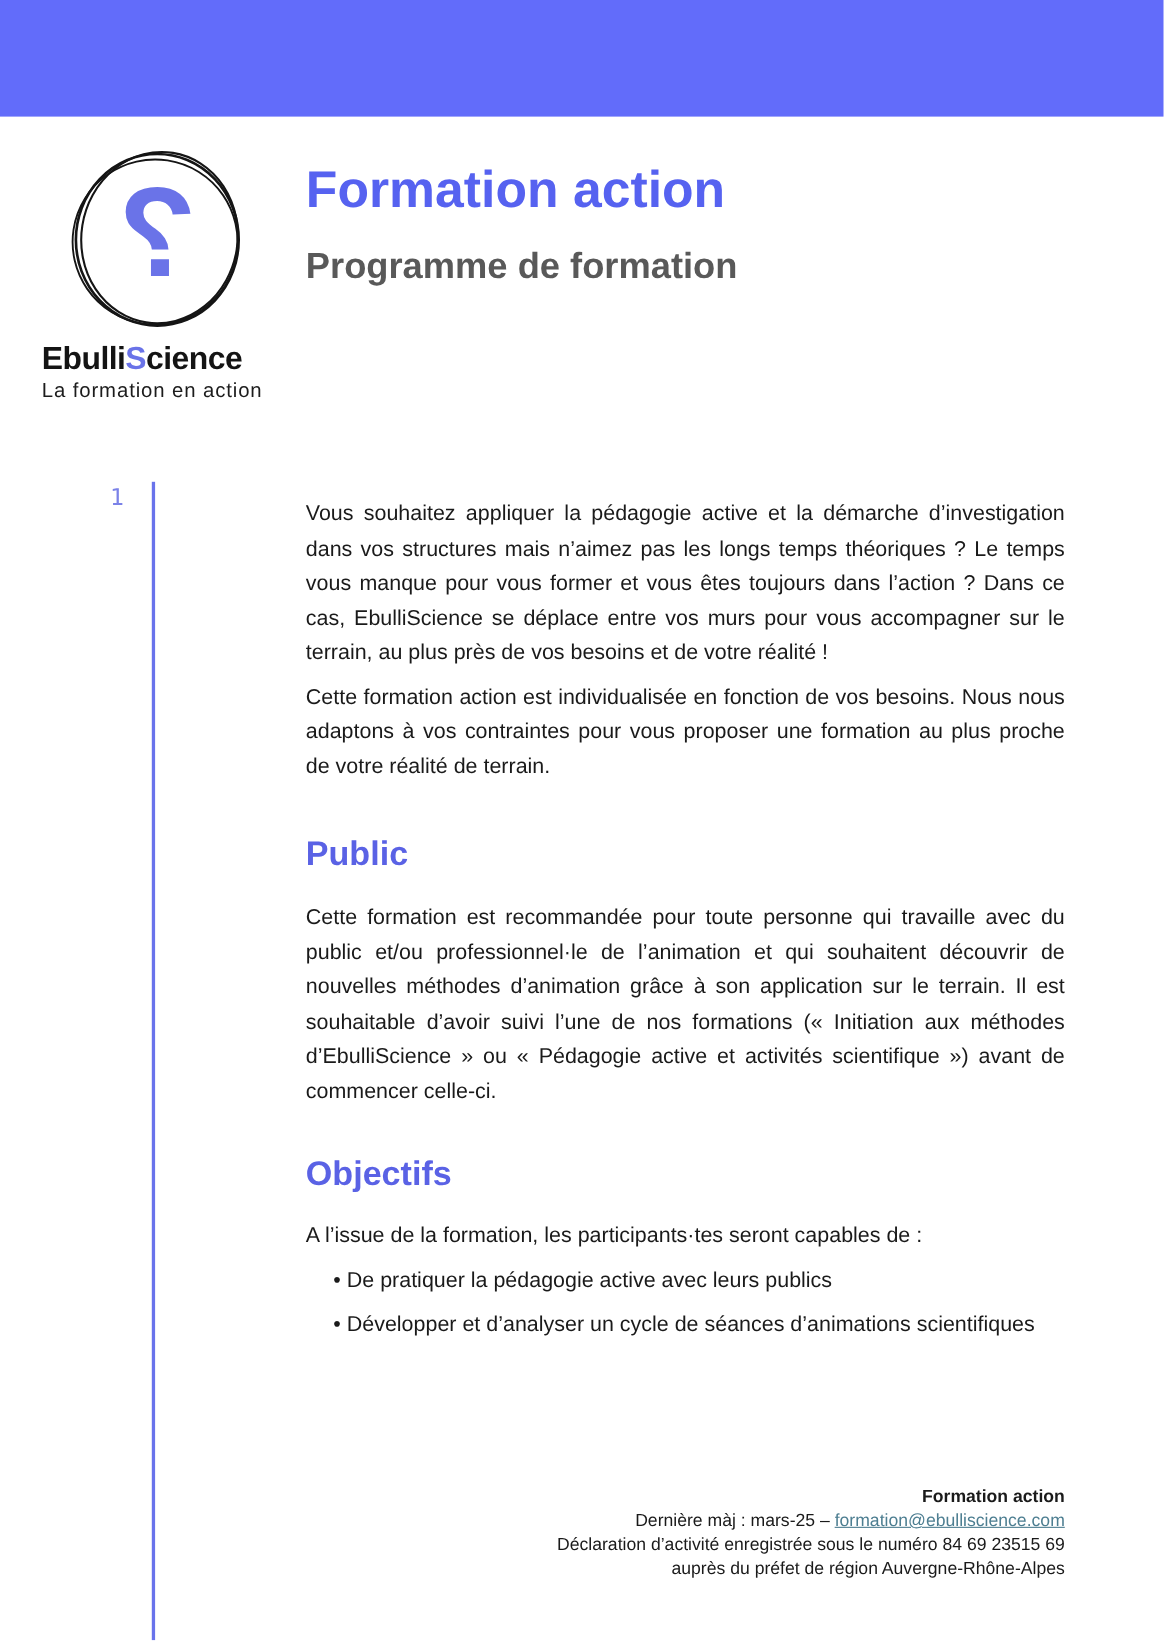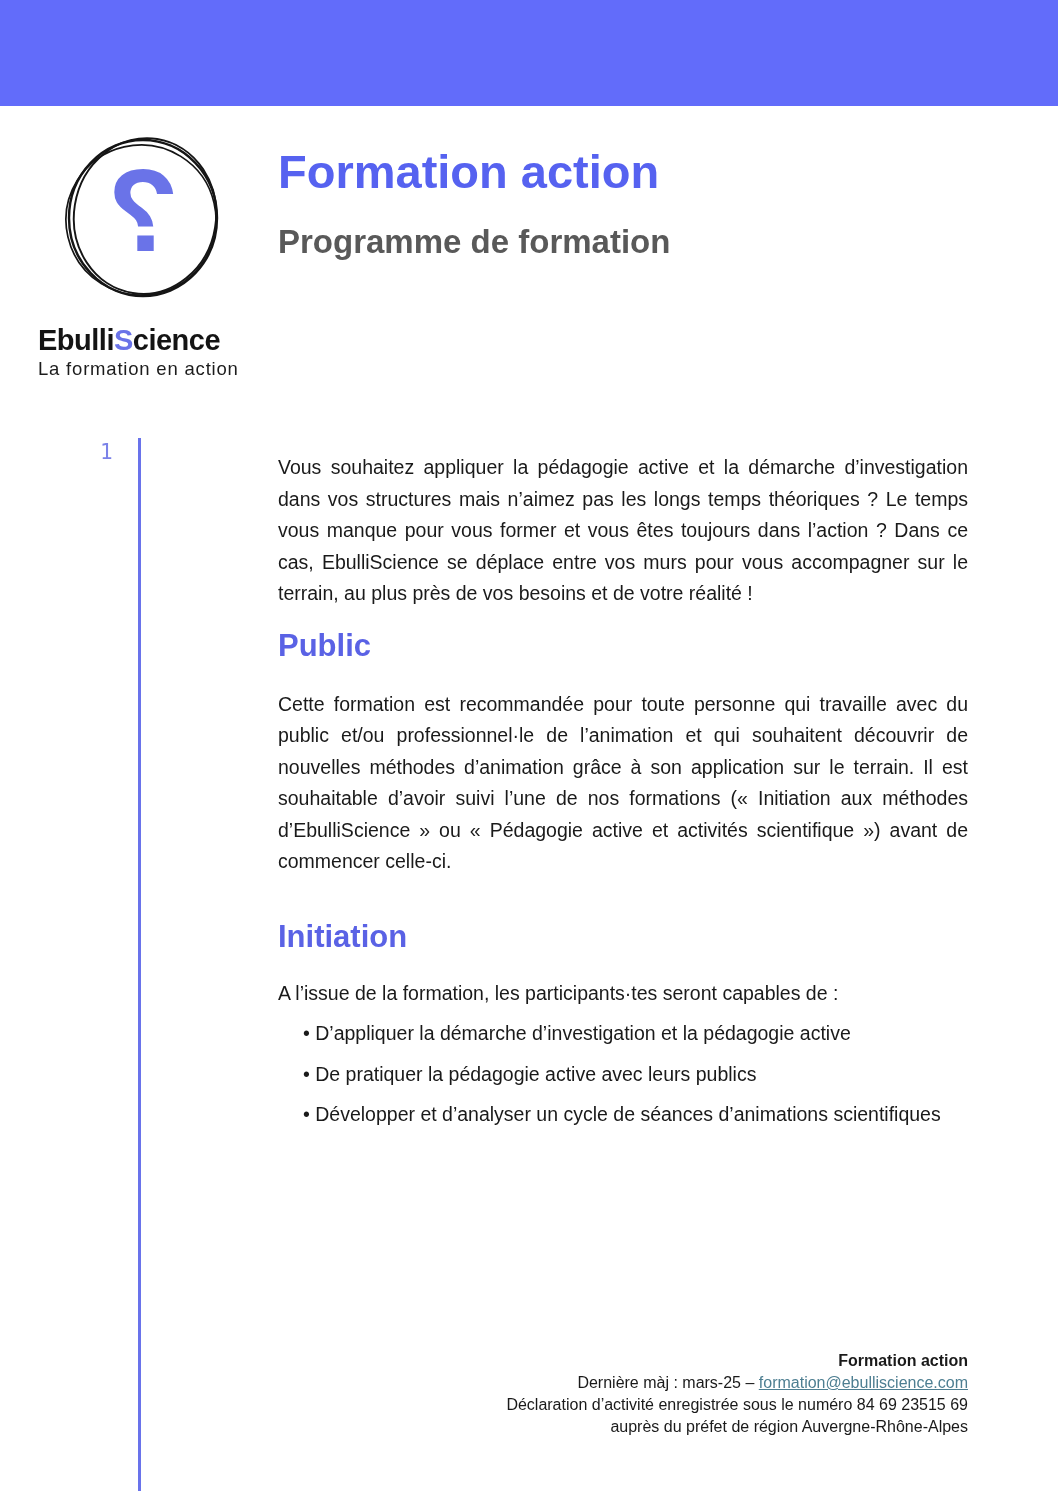--- a/index.html
+++ b/index.html
@@ -22,21 +22,21 @@
   .logo { position: absolute; left: 38px; top: 136px; width: 215px; }
   .logo-art { position: relative; width: 158px; height: 164px; margin-left: 26px; }
   .logo-art svg { position: absolute; left: 0; top: 0; }
   .logo-q {
     position: absolute; left: 0; top: 0; width: 158px; height: 150px;
     display: flex; align-items: center; justify-content: center;
     font-size: 116px; font-weight: 700; color: #6A73E8;
     transform: scaleX(-1);
     line-height: 1;
   }
-  .logo-name { margin-top: 24px; font-size: 29px; font-weight: 700; color: #141414; letter-spacing: -0.5px; }
+  .logo-name { margin-top: 10px; font-size: 29px; font-weight: 700; color: #141414; letter-spacing: -0.5px; }
   .logo-name .accent { color: #6A73E8; }
   .logo-tagline { margin-top: 1px; font-size: 18.5px; font-weight: 400; color: #1c1c1c; letter-spacing: 0.8px; }
 
   
   .title {
     position: absolute; left: 278px; top: 146px; margin: 0;
     font-size: 47px; font-weight: 700; color: #5662F0; line-height: 1.1;
   }
   .subtitle {
     position: absolute; left: 278px; top: 224px;
@@ -57,21 +57,21 @@
   
   .content {
     position: absolute; left: 278px; top: 452px; width: 690px;
     font-size: 19.5px; line-height: 31.5px; color: #1a1a1a;
   }
   .content p { margin: 0 0 9px 0; }
   .content p.just { text-align: justify; }
   .content h2 {
     font-size: 31px; font-weight: 700; color: #5A62E5; line-height: 1.1;
   }
-  h2.h-public { margin: 19px 0 26px 0; }
+  h2.h-public { margin: 46px 0 26px 0; }
   h2.h-objectifs { margin: 42px 0 24px 0; }
   .obj-intro { margin: 0 0 7px 0; }
   .bullet { text-indent: 25px; margin: 0 0 6px 0; }
 
   
   .footer {
     position: absolute; left: 278px; top: 1350px; width: 690px;
     text-align: right; font-size: 16px; line-height: 22px; color: #1a1a1a;
   }
   .footer .f-bold { font-weight: 700; }
@@ -98,27 +98,27 @@
   </div>
 
   <h1 class="title">Formation action</h1>
   <div class="subtitle">Programme de formation</div>
 
   <div class="pagenum">1</div>
   <div class="vrule"></div>
 
   <div class="content">
     <p class="just">Vous souhaitez appliquer la pédagogie active et la démarche d’investigation dans vos structures mais n’aimez pas les longs temps théoriques&nbsp;? Le temps vous manque pour vous former et vous êtes toujours dans l’action&nbsp;? Dans ce cas, EbulliScience se déplace entre vos murs pour vous accompagner sur le terrain, au plus près de vos besoins et de votre réalité&nbsp;!</p>
+    <p class="just">Cette formation action est individualisée en fonction de vos besoins. Nous nous adaptons à vos contraintes pour vous proposer une formation au plus proche de votre réalité de terrain.</p>
 
     <h2 class="h-public">Public</h2>
     <p class="just">Cette formation est recommandée pour toute personne qui travaille avec du public et/ou professionnel·le de l’animation et qui souhaitent découvrir de nouvelles méthodes d’animation grâce à son application sur le terrain. Il est souhaitable d’avoir suivi l’une de nos formations («&nbsp;Initiation aux méthodes d’EbulliScience&nbsp;» ou «&nbsp;Pédagogie active et activités scientifique&nbsp;») avant de commencer celle-ci.</p>
 
-    <h2 class="h-objectifs">Initiation</h2>
+    <h2 class="h-objectifs">Objectifs</h2>
     <p class="obj-intro">A l’issue de la formation, les participants·tes seront capables de&nbsp;:</p>
-    <p class="bullet">• D’appliquer la démarche d’investigation et la pédagogie active</p>
     <p class="bullet">• De pratiquer la pédagogie active avec leurs publics</p>
     <p class="bullet">• Développer et d’analyser un cycle de séances d’animations scientifiques</p>
   </div>
 
   <div class="footer">
     <div class="f-bold">Formation action</div>
     <div><span>Dernière màj&nbsp;: mars-25 – </span><a class="f-link">formation@ebulliscience.com</a></div>
     <div>Déclaration d’activité enregistrée sous le numéro 84 69 23515 69</div>
     <div>auprès du préfet de région Auvergne-Rhône-Alpes</div>
   </div>

